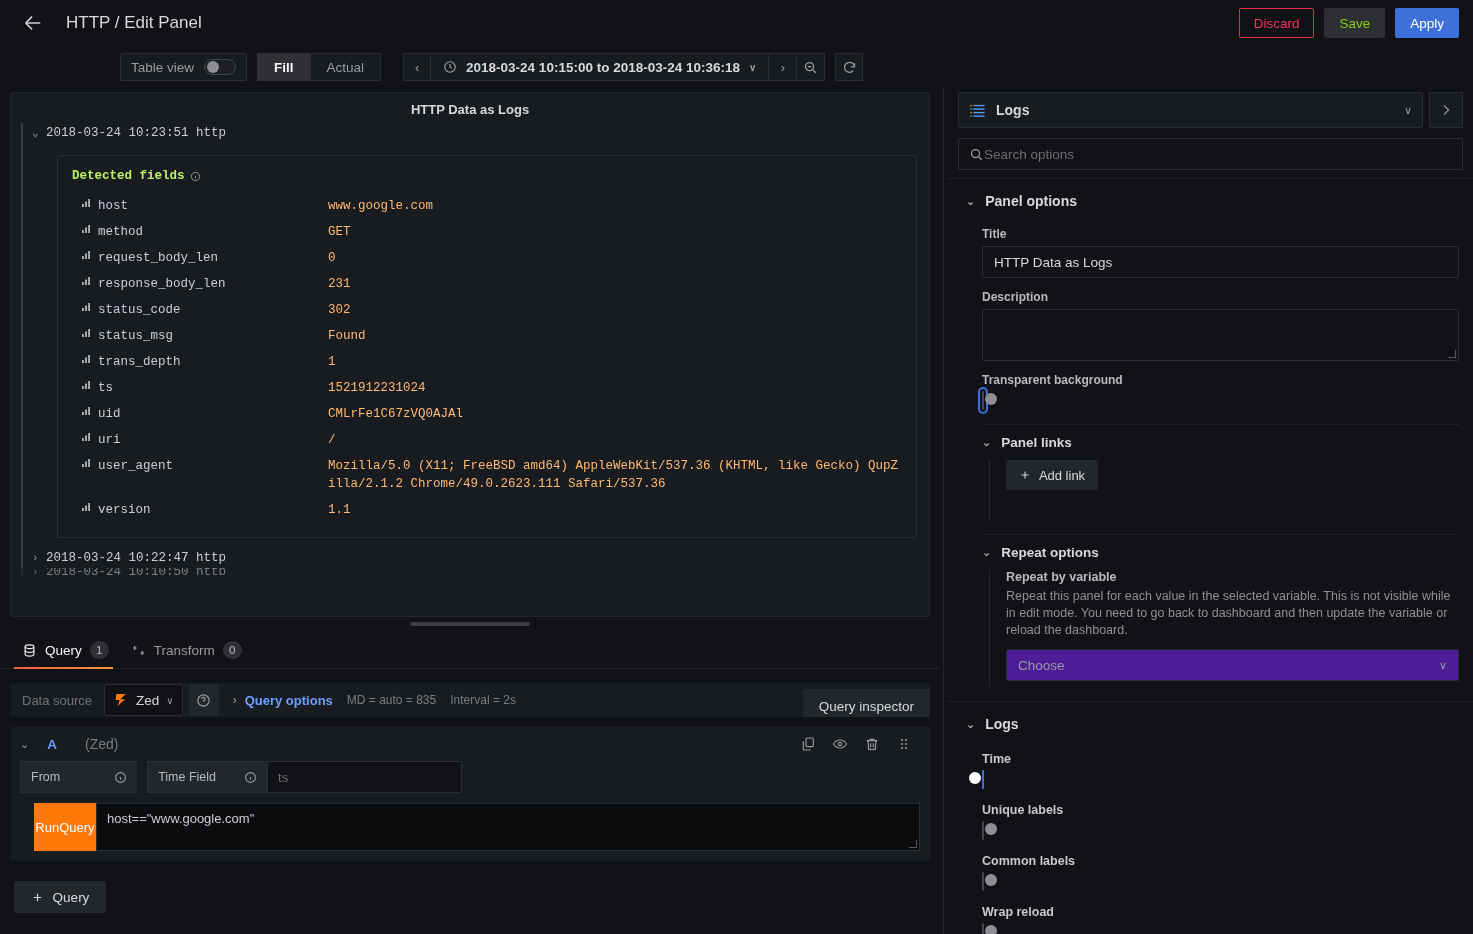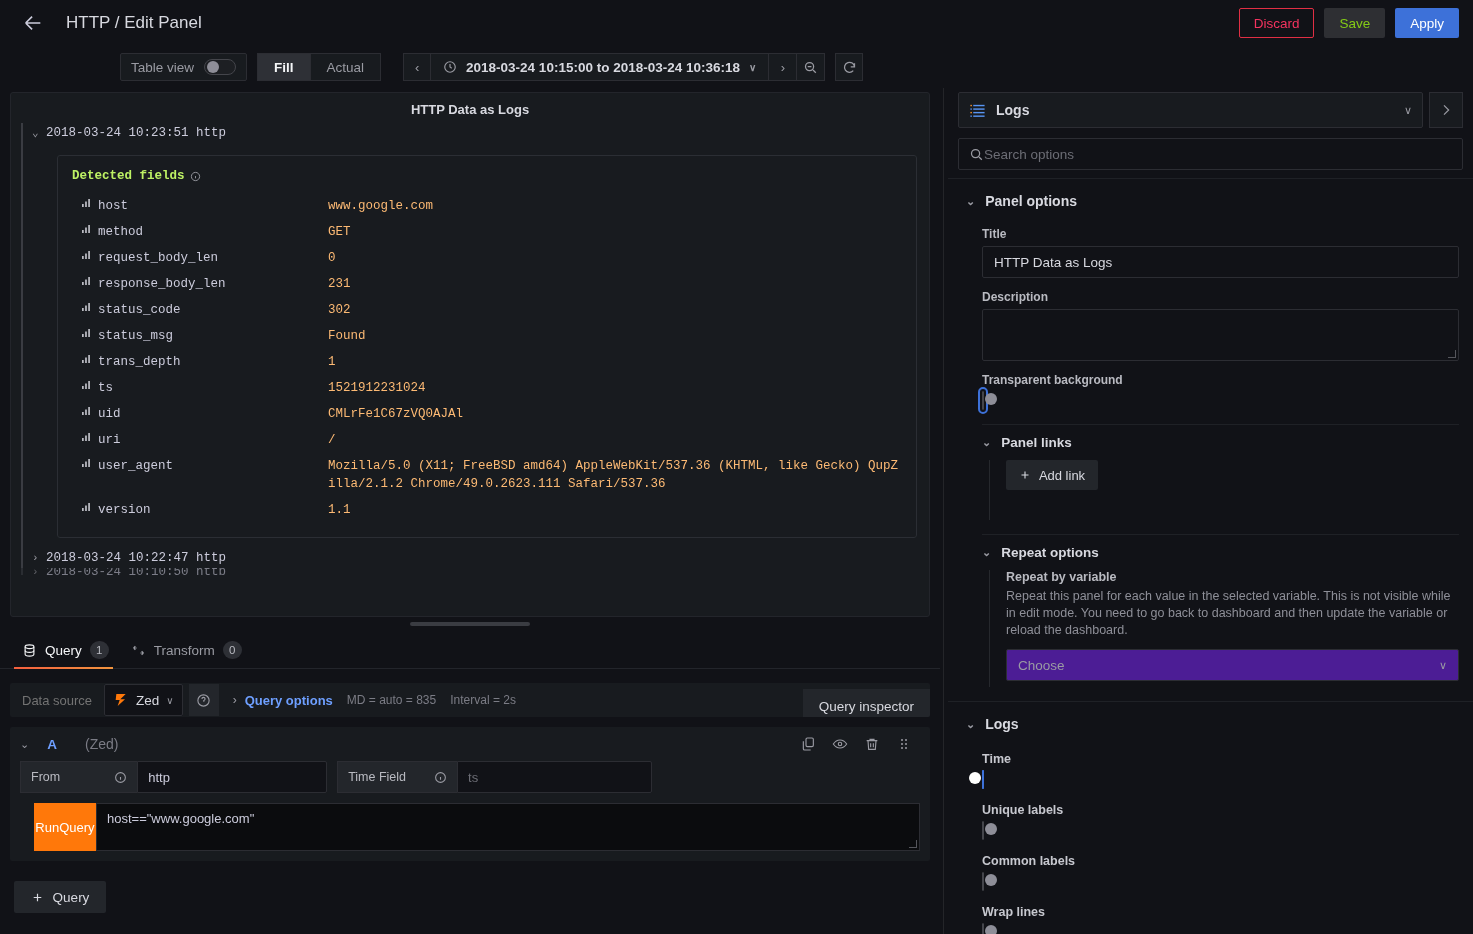--- a/index.html
+++ b/index.html
@@ -569,21 +569,20 @@
           <div class="qf-group">
             <div class="qf-label">
               <span>From</span>
               <span style="margin-left:46px;">
                 <svg width="13" height="13" viewBox="0 0 24 24" fill="none" stroke="#9a9ba3" stroke-width="2">
                   <circle cx="12" cy="12" r="9"></circle>
                     <path d="M12 11v5M12 8h.01"></path>
                 </svg>
               </span>
             </div>
-            <div class="qf-input" id="from-input">http</div>
           </div>
           <div class="qf-group">
             <div class="qf-label">
               <span>Time Field</span>
               <span style="margin-left:20px;">
                 <svg width="13" height="13" viewBox="0 0 24 24" fill="none" stroke="#9a9ba3" stroke-width="2">
                   <circle cx="12" cy="12" r="9"></circle>
                     <path d="M12 11v5M12 8h.01"></path>
                 </svg>
               </span>
@@ -706,18 +705,18 @@
 
       <div class="opt-section">
         <div class="sec-head">
           <span class="sec-caret">⌄</span>
           <span>Logs</span>
         </div>
         <div class="opt-body" id="logs-toggles">
             <div class="toggle-field"><div class="tf-label">Time</div><span class="toggle on"><span class="knob"></span></span></div>
             <div class="toggle-field"><div class="tf-label">Unique labels</div><span class="toggle"><span class="knob"></span></span></div>
             <div class="toggle-field"><div class="tf-label">Common labels</div><span class="toggle"><span class="knob"></span></span></div>
-            <div class="toggle-field"><div class="tf-label">Wrap lines</div><span class="toggle"><span class="knob"></span></span></div>
+            <div class="toggle-field"><div class="tf-label">Wrap reload</div><span class="toggle"><span class="knob"></span></span></div>
           </div>
       </div>
     </div>
   </div>
 </div>
 
 </body></html>

